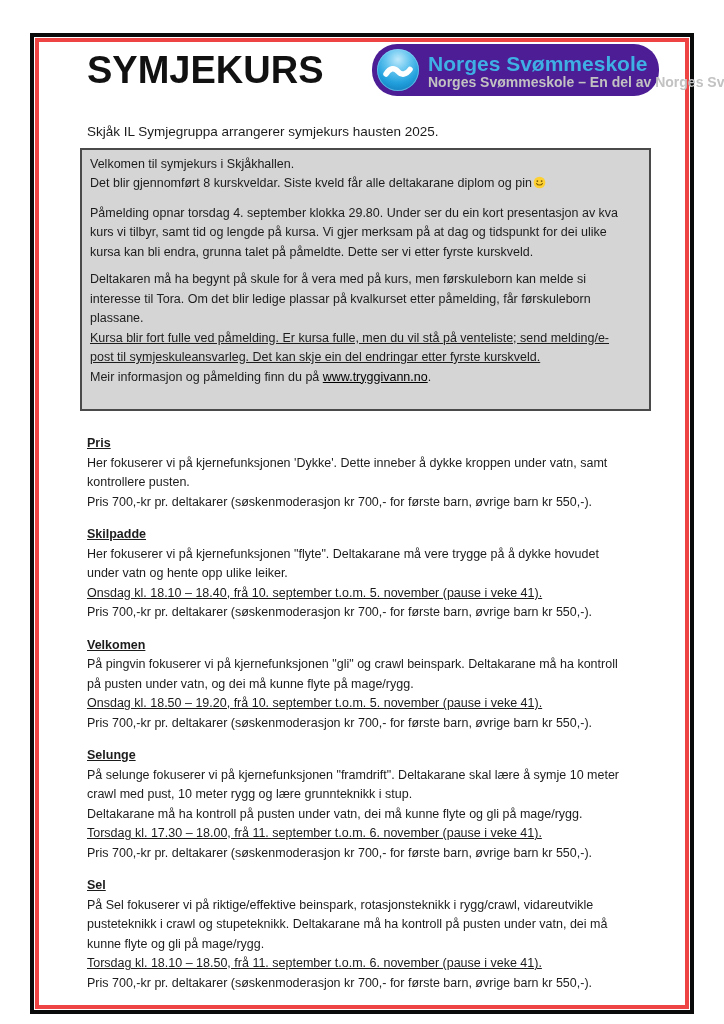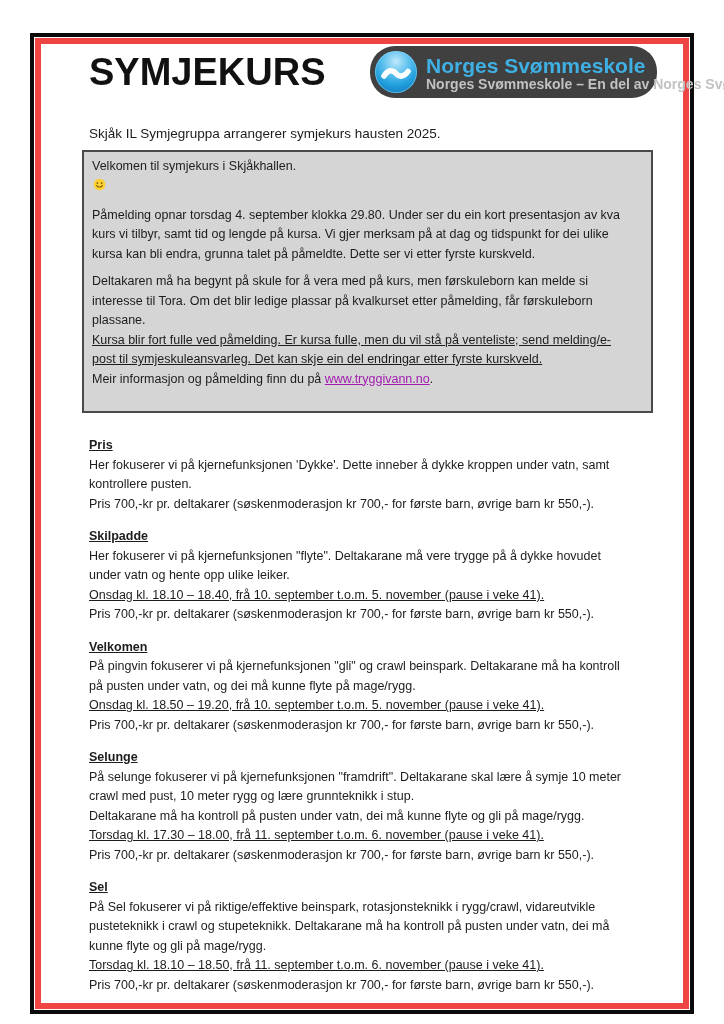--- a/index.html
+++ b/index.html
@@ -12,40 +12,40 @@
   }
   .frame {
     position: absolute; left: 30px; top: 33px;
     width: 664px; height: 981px;
     border: 4px solid #0a0a0a;
     box-sizing: border-box;
     background: #ffffff;
   }
   .frame-inner {
     position: absolute; inset: 1px;
-    border: 6px solid #ef4444;
+    border: 4px solid #ef4444;
   }
   .content {
     position: absolute; inset: 0;
     padding: 2px 26px 0 48px;
     box-sizing: border-box;
     font-size: 12.5px;
     line-height: 19.5px;
   }
   .header-row {
     display: flex; justify-content: space-between; align-items: flex-start;
     height: 56px;
   }
   .doc-title {
     margin: 2px 0 0; font-size: 38px; line-height: 48px;
     font-weight: 600; letter-spacing: 0px; color: #111;
   }
   .logo {
     width: 287px; height: 52px;
-    background: #404040;
+    background: #4c1d95;
     display: flex; align-items: center;
     gap: 9px; padding: 0 10px 0 5px;
     box-sizing: border-box;
     border-radius: 25px;
   }
   .logo-circle {
     width: 42px; height: 42px; border-radius: 50%;
     flex-shrink: 0;
     background: radial-gradient(circle at 50% 25%, #bfe9fb 0%, #63c4ef 32%, #22a0dd 62%, #0d70b2 100%);
     box-shadow: inset 0 0 0 1px rgba(150,215,245,.55);
@@ -63,21 +63,21 @@
   .info-box {
     margin: 6px 0 23px -7px;
     width: 571px; box-sizing: border-box;
     background: #d5d5d5;
     border: 2px solid #4a4a4a;
     padding: 5px 8px 22px;
   }
   .info-box p { margin: 0; white-space: pre-line; }
   .spacer { height: 8px; }
   .u { text-decoration: underline; }
-  .link { color: #a21caf; text-decoration: underline; cursor: pointer; }
+  .link { color: #000000; text-decoration: underline; cursor: pointer; }
   .emoji-icon { display: inline-block; vertical-align: -2px; margin-left: 1px; }
   .course { margin-top: 13px; }
   .course h2, .course p { margin: 0; font-size: 12.5px; line-height: 19.5px; }
   .course-name { font-weight: bold; text-decoration: underline; }
   .course-desc { white-space: pre-line; }
   .course-schedule { text-decoration: underline; }
   .course-price { white-space: nowrap; }
 </style>
 </head>
 <body>
@@ -98,21 +98,21 @@
             <div class="logo-brand">Norges Svømmeskole</div>
             <div class="logo-tagline">Norges Svømmeskole – En del av Norges Svømmeforbund</div>
           </div>
         </div>
       </div>
 
       <p class="subtitle">Skjåk IL Symjegruppa arrangerer symjekurs hausten 2025.</p>
 
       <div class="info-box">
         <p>Velkomen til symjekurs i Skjåkhallen.</p>
-        <p><span class="emoji-icon" title="😊"><svg width="13" height="13" viewBox="0 0 20 20">
+        <p><span>Det blir gjennomført 8 kurskveldar. Siste kveld får alle deltakarane diplom og pin</span><span class="emoji-icon" title="😊"><svg width="13" height="13" viewBox="0 0 20 20">
                 <circle cx="10" cy="10" r="9" fill="#fdd033"></circle>
                 <circle cx="6.7" cy="7.8" r="1.4" fill="#7a5a00"></circle>
                 <circle cx="13.3" cy="7.8" r="1.4" fill="#7a5a00"></circle>
                 <path d="M5.5 11.5 C 7 14.8, 13 14.8, 14.5 11.5" stroke="#7a5a00" stroke-width="1.6" fill="none" stroke-linecap="round"></path>
               </svg></span></p>
         <p class="spacer"></p>
         <p>Påmelding opnar torsdag 4. september klokka 29.80. Under ser du ein kort presentasjon av kva
 kurs vi tilbyr, samt tid og lengde på kursa. Vi gjer merksam på at dag og tidspunkt for dei ulike
 kursa kan bli endra, grunna talet på påmeldte. Dette ser vi etter fyrste kurskveld.</p>
         <p class="spacer"></p>

